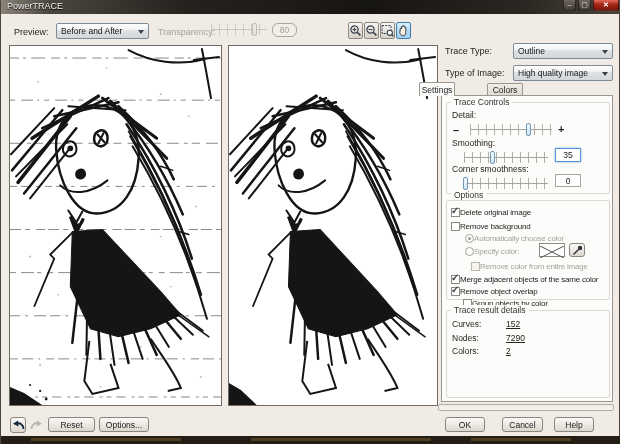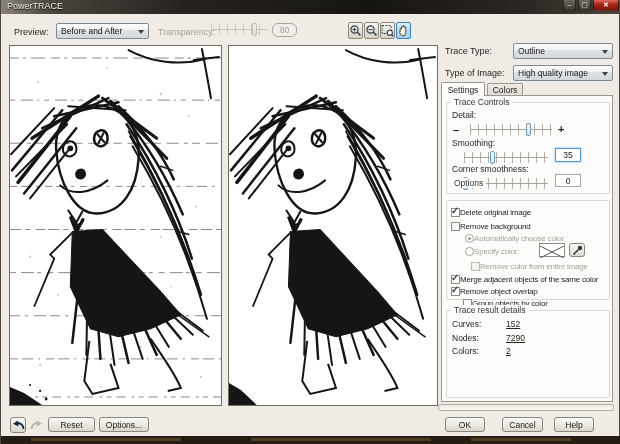--- a/index.html
+++ b/index.html
@@ -237,21 +237,21 @@
   <div class="dd" style="left:512px;top:43px;width:100px;">
     <span>Outline</span>
     <span class="arr"></span>
   </div>
   <span class="lbl" style="left:444px;top:68px;">Type of Image:</span>
   <div class="dd" style="left:512px;top:65px;width:100px;">
     <span>High quality image</span>
     <span class="arr"></span>
   </div>
 
-  <div class="tab active" style="left:440px;top:82px;width:44px;height:14px;line-height:14px;">Settings</div>
+  <div class="tab active" style="left:418px;top:82px;width:36px;height:14px;line-height:14px;">Settings</div>
   <div class="tab inactive" style="left:486px;top:83px;width:36px;height:13px;line-height:13px;">Colors</div>
 
   <div id="tabpage">
 
     <div class="group" style="left:4px;top:6px;width:164px;height:92px;"></div>
     <span class="legend" style="left:9px;top:1px;">Trace Controls</span>
     <span class="slbl" style="left:10px;top:14px;">Detail:</span>
     <span class="pm" style="left:11px;top:29px;">–</span>
     <div class="ruler" style="left:28px;top:28px;width:82px;">
       <div class="thumb" style="left: 72%;"></div>
@@ -262,21 +262,21 @@
       <div class="thumb" style="left: 35%;"></div>
     </div>
     <div class="tbx focus" style="left:113px;top:52px;width:26px;height:14px;">35</div>
     <span class="slbl" style="left:10px;top:68px;">Corner smoothness:</span>
     <div class="ruler" style="left:22px;top:82px;width:84px;">
       <div class="thumb" style="left: 2%;"></div>
     </div>
     <div class="tbx" style="left:113px;top:78px;width:26px;height:13px;">0</div>
 
     <div class="group" style="left:4px;top:104px;width:164px;height:100px;"></div>
-    <span class="legend" style="left:9px;top:82px;">Options</span>
+    <span class="legend" style="left:9px;top:94px;">Options</span>
 
     <div class="opt checked" style="left:9px;top:111px;">
       <span class="box">
           <span class="mark">✓</span>
         </span>
       <span class="txt">Delete original image</span>
     </div>
     <div class="opt" style="left:9px;top:125px;">
       <span class="box"></span>
       <span class="txt">Remove background</span>

